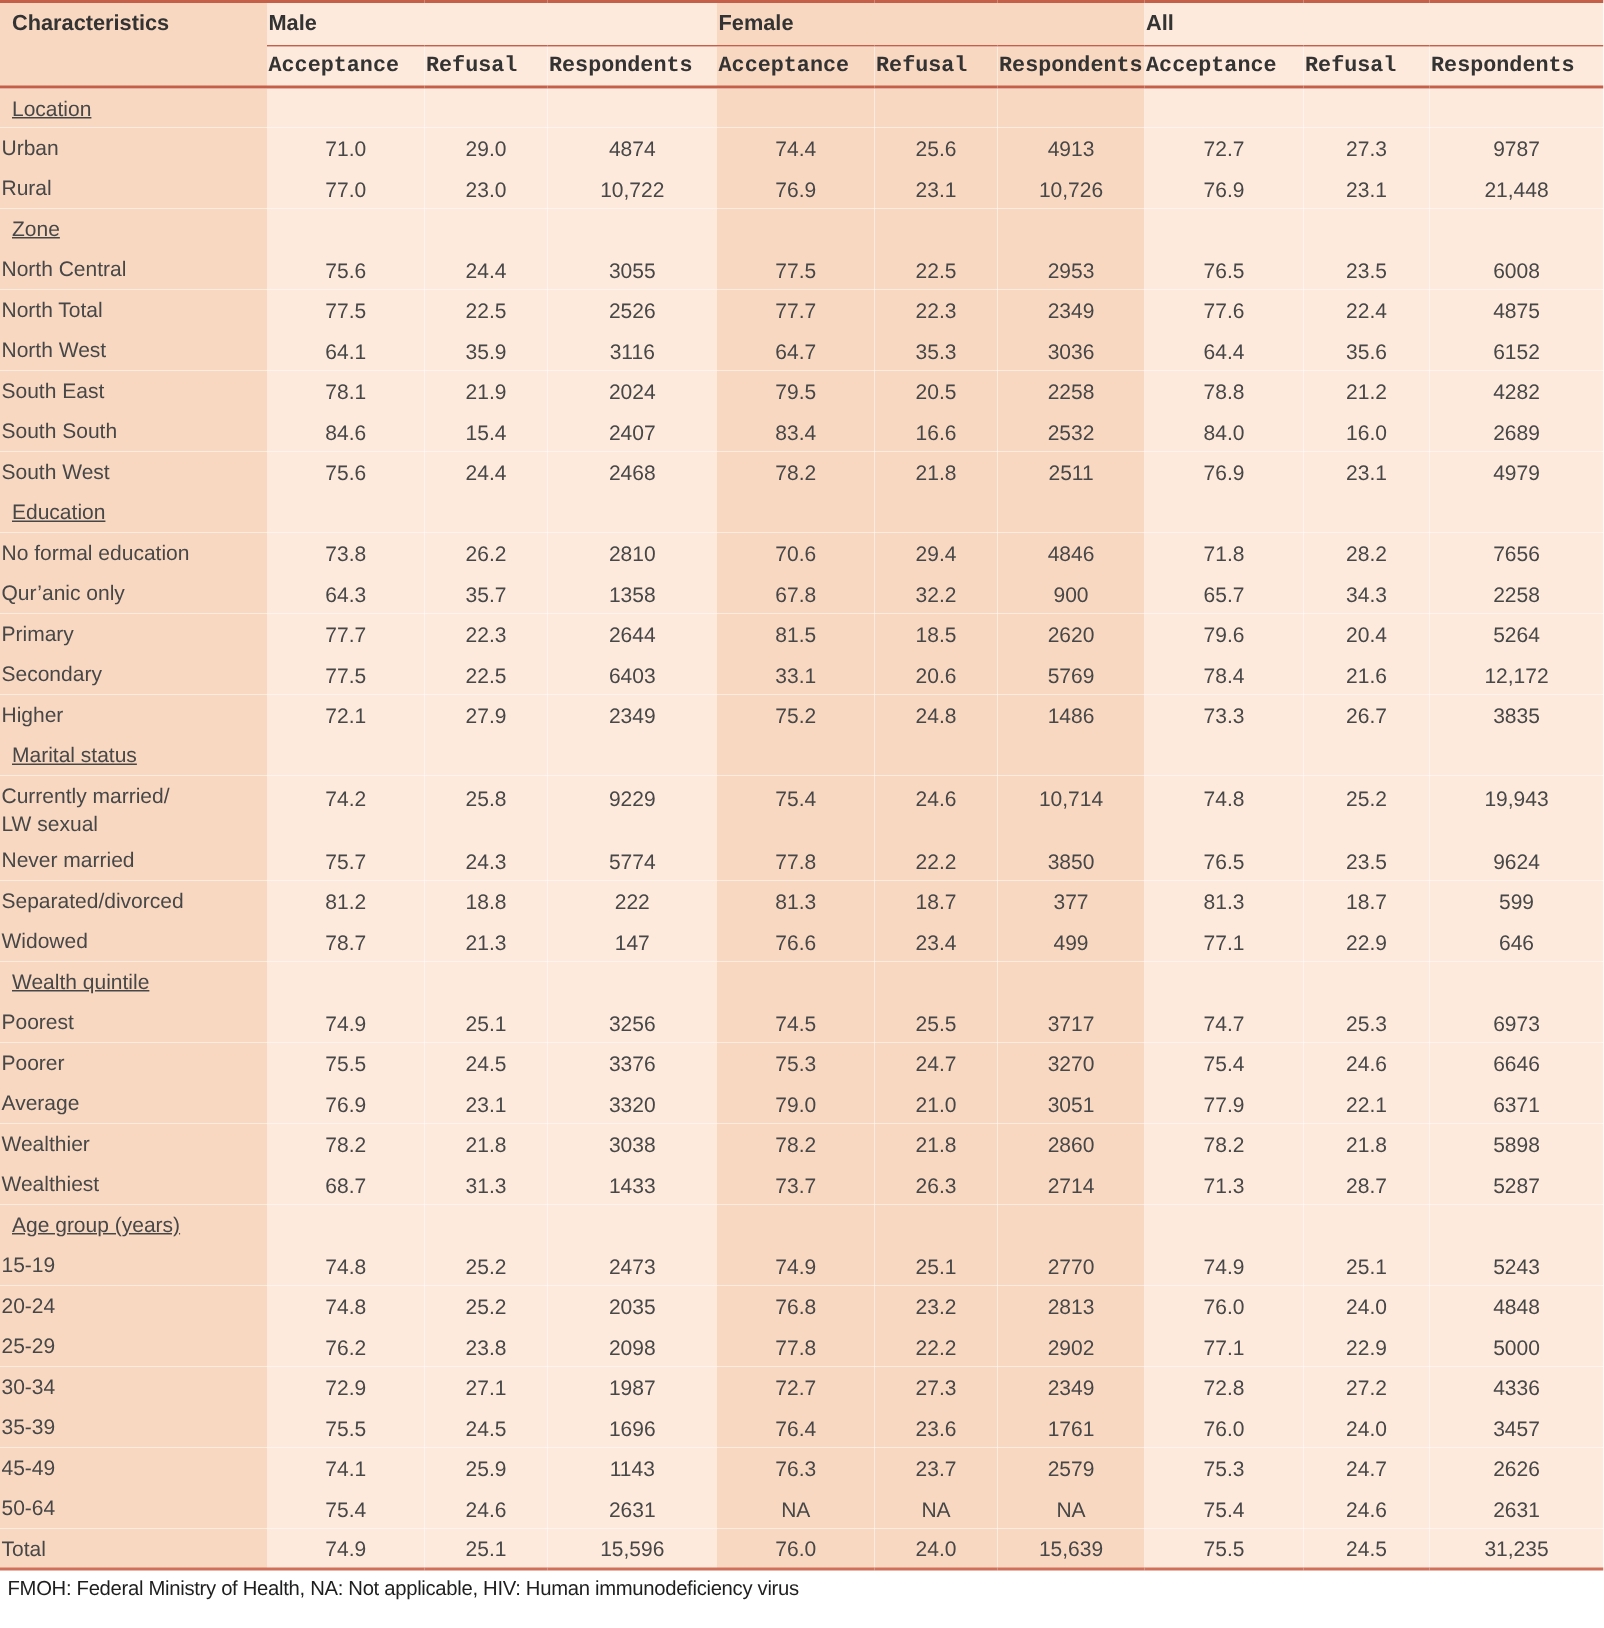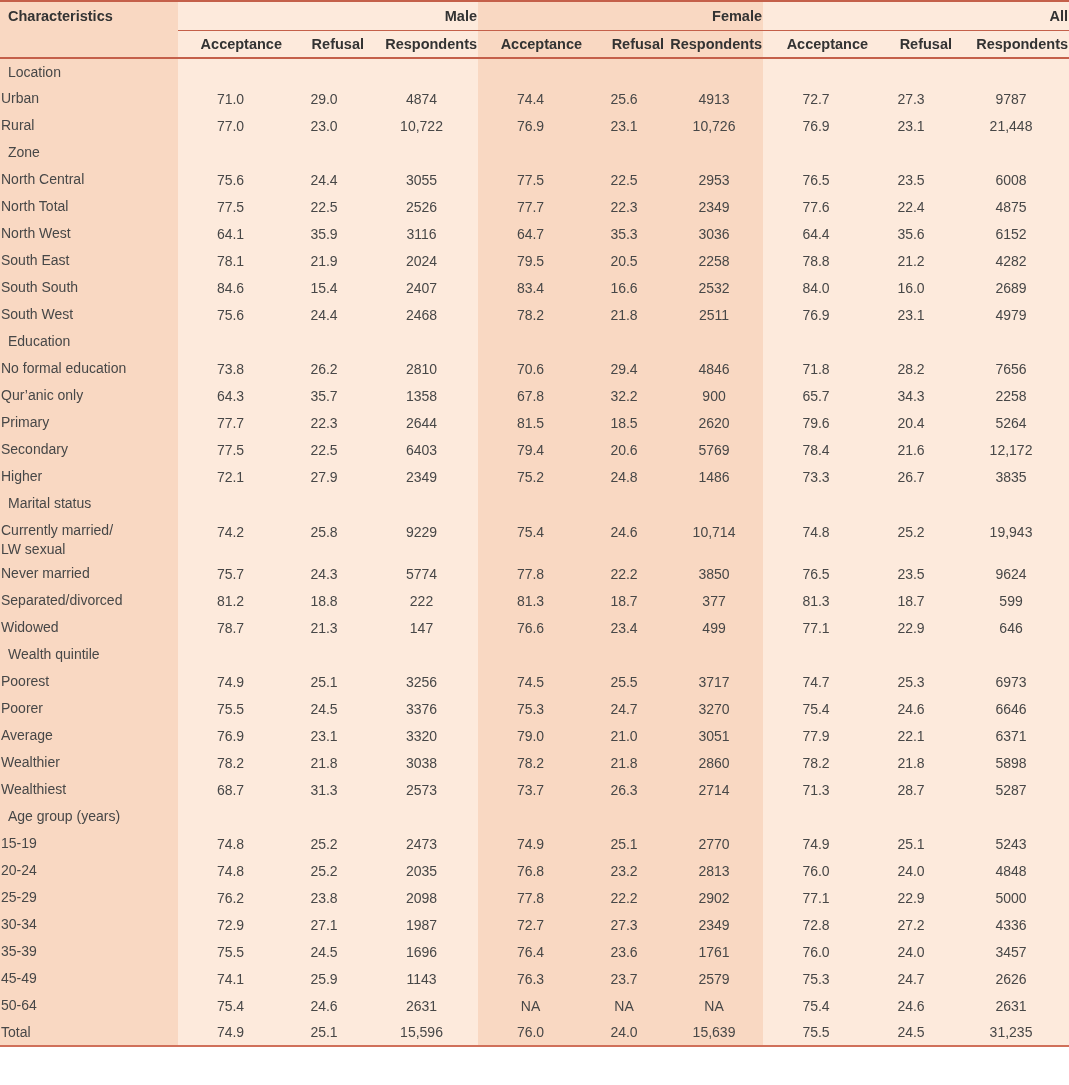--- a/index.html
+++ b/index.html
@@ -36,42 +36,42 @@
   .c-char   { background: var(--shade-dark); margin-left: 16px; }
   .c-male   { background: var(--shade-light); }
   .c-female { background: var(--shade-dark); }
   .c-all    { background: var(--shade-light); }
 
   
   th {
     font-weight: bold;
     color: var(--head-text);
     font-size: 14.5px;
-    text-align: right;
+    text-align: left;
     vertical-align: middle;
   }
   th.char-head {
     text-align: left;
     padding-left: 8px;
     vertical-align: top;
     padding-top: 6px;
   }
   tr.group-row th { height: 29px; }
   tr.group-row th.grp { border-bottom: 1px solid var(--rule); }
-  tr.sub-row th { height: 28px; border-bottom: 2px solid var(--rule); }
+  tr.sub-row th { height: 28px; border-bottom: 2px solid var(--rule); font-family: Liberation Mono, monospace; }
   th.char-head { border-bottom: 2px solid var(--rule); }
 
   
   td { height: 27px; vertical-align: middle; text-align: center; }
   td.lbl {
     text-align: left;
     white-space: pre-line;
     line-height: 19px;
   }
-  td.lbl.section { padding-left: 8px; }
+  td.lbl.section { padding-left: 8px; text-decoration: underline; }
   td.lbl.item    { }
   tr.row-multiline td { vertical-align: top; }
   tr.row-multiline td.lbl { padding-top: 4px; }
   tr.row-multiline td.num { padding-top: 7px; }
 
   .footnote {
     font-size: 13.5px;
     color: var(--foot-text);
     padding: 4px 0 4px 5px;
     letter-spacing: -0.2px;
@@ -280,21 +280,21 @@
           <td class="c-female num">2620</td>
           <td class="c-all num">79.6</td>
           <td class="c-all num">20.4</td>
           <td class="c-all num">5264</td>
         </tr>
         <tr>
           <td class="c-char lbl item">Secondary</td>
           <td class="c-male num">77.5</td>
           <td class="c-male num">22.5</td>
           <td class="c-male num">6403</td>
-          <td class="c-female num">79.4</td>
+          <td class="c-female num">33.1</td>
           <td class="c-female num">20.6</td>
           <td class="c-female num">5769</td>
           <td class="c-all num">78.4</td>
           <td class="c-all num">21.6</td>
           <td class="c-all num">12,172</td>
         </tr>
         <tr>
           <td class="c-char lbl item">Higher</td>
           <td class="c-male num">72.1</td>
           <td class="c-male num">27.9</td>
@@ -424,21 +424,21 @@
           <td class="c-female num">21.8</td>
           <td class="c-female num">2860</td>
           <td class="c-all num">78.2</td>
           <td class="c-all num">21.8</td>
           <td class="c-all num">5898</td>
         </tr>
         <tr>
           <td class="c-char lbl item">Wealthiest</td>
           <td class="c-male num">68.7</td>
           <td class="c-male num">31.3</td>
-          <td class="c-male num">2573</td>
+          <td class="c-male num">1433</td>
           <td class="c-female num">73.7</td>
           <td class="c-female num">26.3</td>
           <td class="c-female num">2714</td>
           <td class="c-all num">71.3</td>
           <td class="c-all num">28.7</td>
           <td class="c-all num">5287</td>
         </tr>
         <tr>
           <td class="c-char lbl section">Age group (years)</td>
           <td class="c-male"></td>
@@ -542,13 +542,14 @@
           <td class="c-male num">15,596</td>
           <td class="c-female num">76.0</td>
           <td class="c-female num">24.0</td>
           <td class="c-female num">15,639</td>
           <td class="c-all num">75.5</td>
           <td class="c-all num">24.5</td>
           <td class="c-all num">31,235</td>
         </tr>
       </tbody>
   </table>
+  <div class="footnote">FMOH: Federal Ministry of Health, NA: Not applicable, HIV: Human immunodeficiency virus</div>
 </div>
 
 </body></html>

